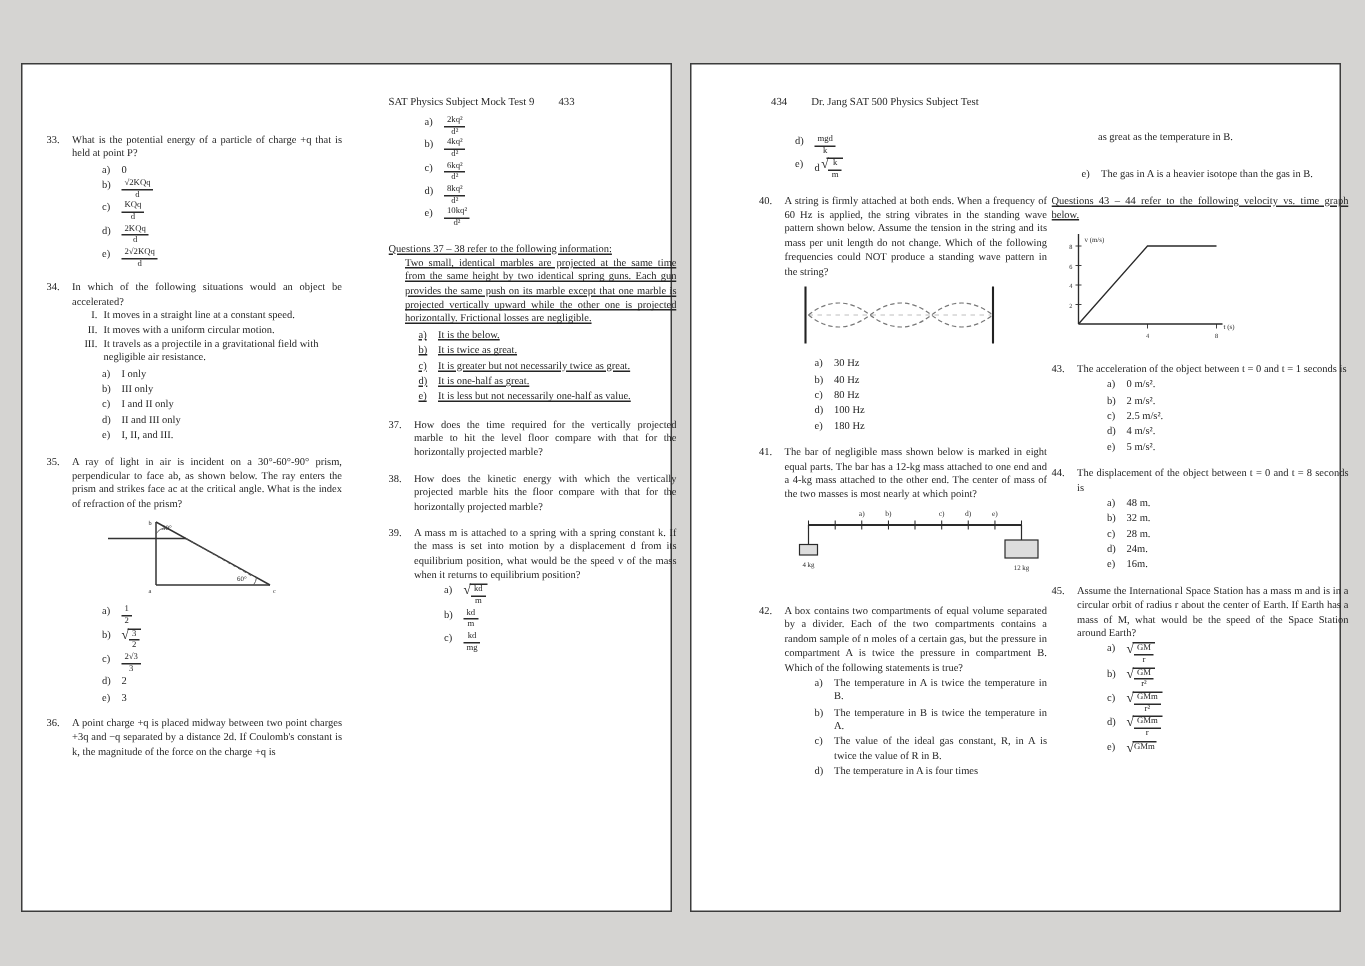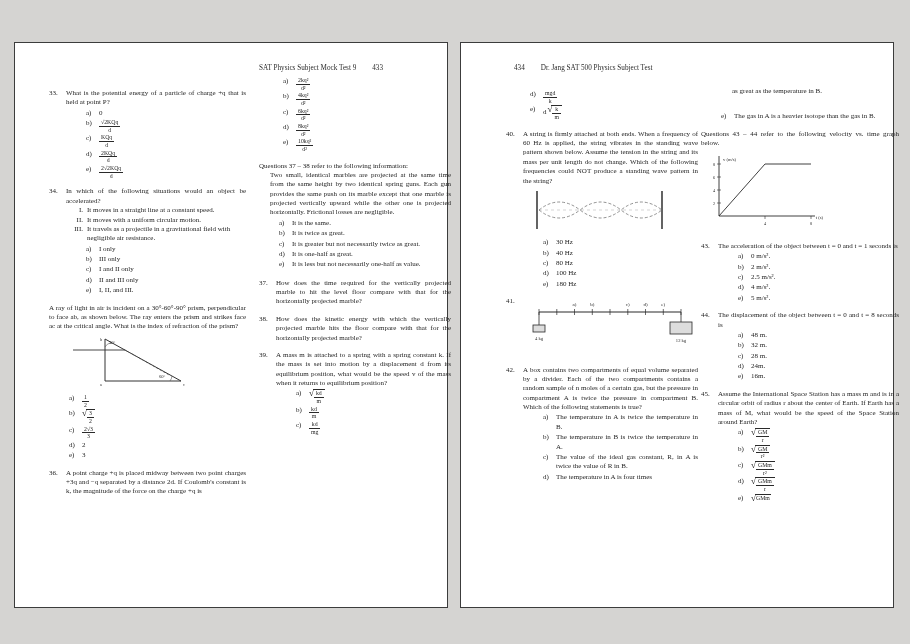--- a/index.html
+++ b/index.html
@@ -13,39 +13,39 @@
     position:absolute;top:42px;width:434px;height:566px;
     background:#ffffff;border:1px solid #3c3c3c;box-sizing:border-box;
   }
   #left-page{left:14px;}
   #right-page{left:460px;}
   .page-header{position:absolute;font-size:7.2px;white-space:nowrap;color:#2a2a2a;}
   #lp-header{left:244px;top:21px;}
   #rp-header{left:53px;top:21px;}
   .hdr-gap{display:inline-block;width:16px;}
   .col{position:absolute;font-size:7px;line-height:1.34;height:514px;overflow:hidden;}
-  #lp-col1{left:34px;top:46px;width:197px;}
+  #lp-col1{left:16px;top:46px;width:197px;}
   #lp-col2{left:244px;top:33px;width:192px;}
   #rp-col1{left:45px;top:46px;width:192px;}
   #rp-col2{left:240px;top:44px;width:198px;}
 
   .q{display:flex;margin-bottom:8px;}
   .q-num{flex:none;width:17px;}
   .q-body{flex:1;min-width:0;}
   .q-text{text-align:justify;}
   .opts{margin-top:1px;}
   .opt{display:flex;margin-left:20px;margin-top:1px;}
   .opts-orphan{margin-left:24px;margin-bottom:9px;}
   .opts-orphan .opt{margin-left:0;}
   .opt-label{flex:none;width:13px;}
   .opt-text{flex:1;text-align:justify;}
   .ritem{display:flex;margin-left:4px;}
   .ritem-label{flex:none;width:13px;text-align:right;margin-right:4px;}
   .ritem-text{flex:1;}
-  .info-block{margin-bottom:9px;}
+  .info-block{margin-bottom:9px;text-decoration:underline;}
   .info-lead{text-align:justify;}
   .info-para{margin-left:11px;text-align:justify;}
   .cont-line{margin-left:31px;margin-bottom:16px;}
 
   .mathv{display:inline-flex;align-items:center;}
   .math-pre{margin-right:1px;}
   .frac{display:inline-block;text-align:center;font-size:5.8px;line-height:1.15;vertical-align:middle;}
   .fnum{display:block;border-bottom:0.8px solid #2a2a2a;padding:0 2px;}
   .fden{display:block;padding:0 2px;}
   .sq{display:inline-flex;align-items:flex-start;}
@@ -150,20 +150,21 @@
               <span class="opt-text">II and III only</span>
             </div>
             <div class="opt">
               <span class="opt-label">e)</span>
               <span class="opt-text">I, II, and III.</span>
             </div>
           </div>
         </div>
       </div>
       <div class="q">
+        <span class="q-num">35.</span>
         <div class="q-body">
           <div class="q-text">A ray of light in air is incident on a 30°-60°-90° prism, perpendicular to face ab, as shown below. The ray enters the prism and strikes face ac at the critical angle. What is the index of refraction of the prism?</div>
           <div class="diagram diagram-prism"><svg width="118" height="52" viewBox="0 0 118 52">
     <line x1="34" y1="4" x2="34" y2="46" stroke="#333" stroke-width="1"></line>
     <line x1="34" y1="46" x2="110" y2="46" stroke="#333" stroke-width="1"></line>
     <line x1="34" y1="4" x2="110" y2="46" stroke="#333" stroke-width="1"></line>
     <line x1="2" y1="15" x2="54" y2="15" stroke="#333" stroke-width="0.9"></line>
     <line x1="54" y1="15" x2="98" y2="40" stroke="#555" stroke-width="0.7" stroke-dasharray="2 2"></line>
     <path d="M 34 12 A 8 8 0 0 1 41 8" fill="none" stroke="#555" stroke-width="0.6"></path>
     <path d="M 99 46 A 10 10 0 0 0 101 41" fill="none" stroke="#555" stroke-width="0.6"></path>
@@ -266,21 +267,21 @@
             </span>
           </span>
         </div>
       </div>
       <div class="info-block">
         <div class="info-lead">Questions 37 – 38 refer to the following information:</div>
         <div class="info-para">Two small, identical marbles are projected at the same time from the same height by two identical spring guns. Each gun provides the same push on its marble except that one marble is projected vertically upward while the other one is projected horizontally. Frictional losses are negligible.</div>
         <div class="opts">
           <div class="opt">
             <span class="opt-label">a)</span>
-            <span class="opt-text">It is the same.</span>
+            <span class="opt-text">It is the below.</span>
           </div>
           <div class="opt">
             <span class="opt-label">b)</span>
             <span class="opt-text">It is twice as great.</span>
           </div>
           <div class="opt">
             <span class="opt-label">c)</span>
             <span class="opt-text">It is greater but not necessarily twice as great.</span>
           </div>
           <div class="opt">
@@ -400,20 +401,21 @@
             <div class="opt">
               <span class="opt-label">e)</span>
               <span class="opt-text">180 Hz</span>
             </div>
           </div>
         </div>
       </div>
       <div class="q">
         <span class="q-num">41.</span>
         <div class="q-body">
+          <div class="q-text">The bar of negligible mass shown below is marked in eight equal parts. The bar has a 12-kg mass attached to one end and a 4-kg mass attached to the other end. The center of mass of the two masses is most nearly at which point?</div>
           <div class="diagram diagram-bar"><svg width="172" height="50" viewBox="0 0 172 50">
     <line x1="14" y1="12" x2="156" y2="12" stroke="#2a2a2a" stroke-width="1.2"></line>
     <g stroke="#2a2a2a" stroke-width="0.7">
       <line x1="14" y1="9" x2="14" y2="15"></line>
                 <line x1="31.8" y1="9" x2="31.8" y2="15"></line>
       <line x1="49.5" y1="9" x2="49.5" y2="15"></line>
                 <line x1="67.3" y1="9" x2="67.3" y2="15"></line>
       <line x1="85" y1="9" x2="85" y2="15"></line>
                 <line x1="102.8" y1="9" x2="102.8" y2="15"></line>
       <line x1="120.5" y1="9" x2="120.5" y2="15"></line>

